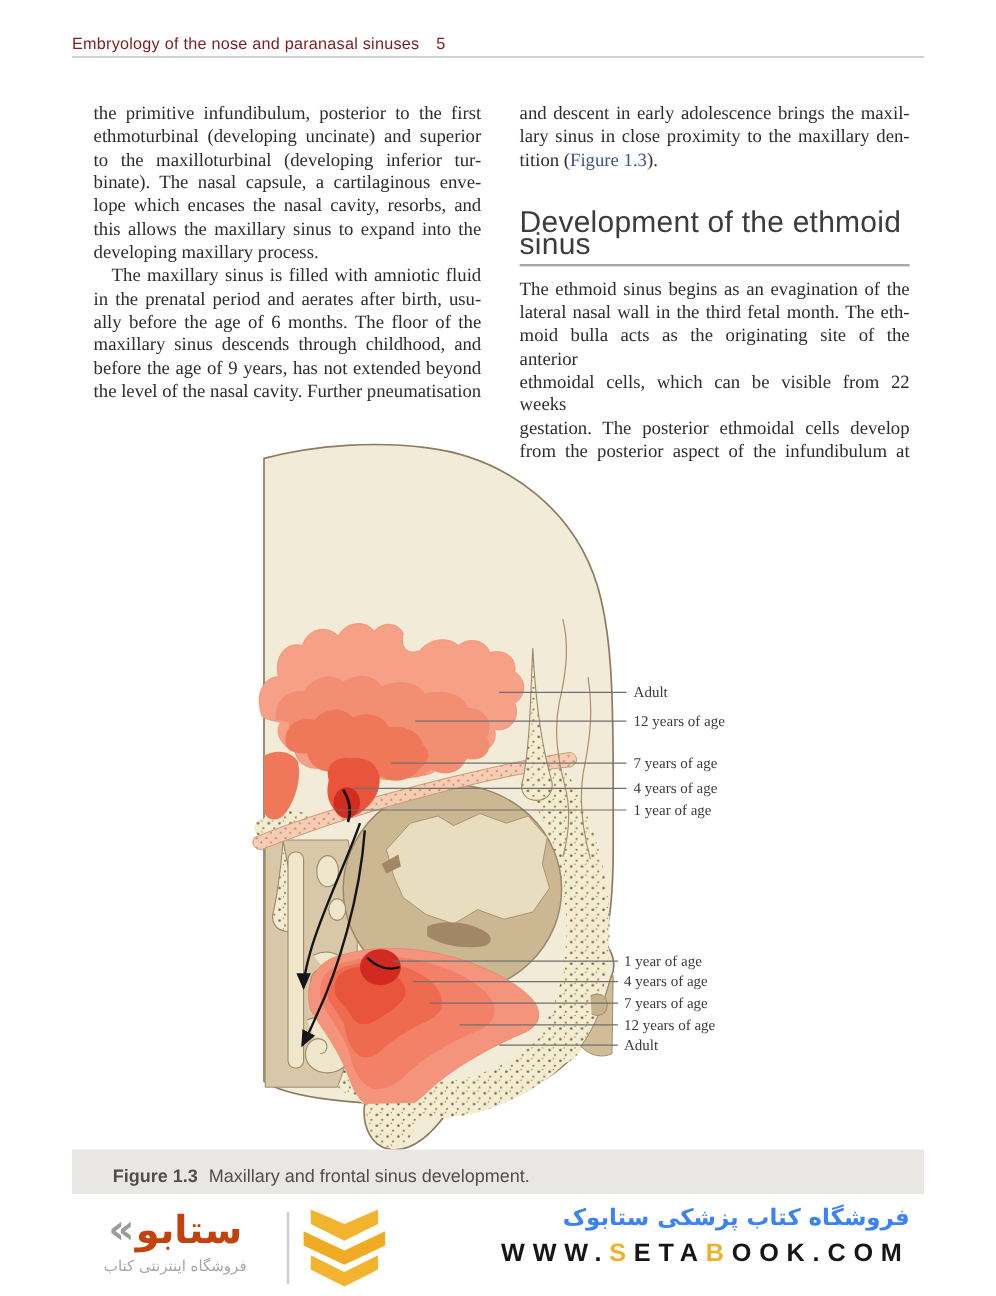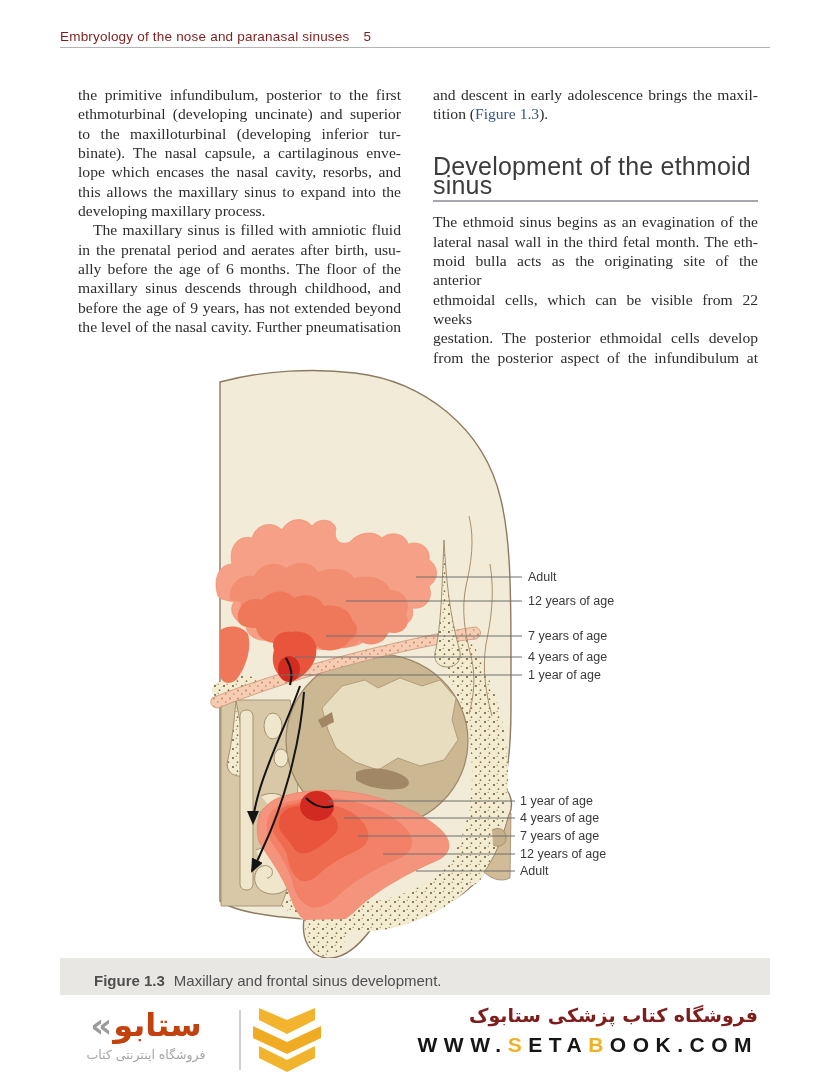--- a/index.html
+++ b/index.html
@@ -17,42 +17,42 @@
   .jl{text-align:justify;text-align-last:justify;}
   .last{text-align:left;}
   .indent{text-indent:15px;}
   .link{color:#3a5583;}
   .sect-head{font-family:"Liberation Sans",sans-serif;font-size:25px;color:#3c3c3c;
         margin-top:33px;letter-spacing:.2px;}
   .sect-rule{height:2px;background:#a9a7ad;margin-top:5px;margin-bottom:10px;}
   
   .fig{position:absolute;left:60px;top:368px;width:710px;height:590px;}
   .fig svg{position:absolute;left:0;top:0;}
-  .fig-label{position:absolute;font-family:Liberation Sans, sans-serif;font-size:12.5px;
+  .fig-label{position:absolute;font-family:Liberation Serif, serif;font-size:12.5px;
         color:#3a3a3a;white-space:nowrap;text-align:center;}
   .caption-bar{position:absolute;left:60px;top:958px;width:710px;height:37px;
         background:#e9e7e4;overflow:hidden;}
   .caption{position:absolute;left:18px;top:14px;font-family:"Liberation Sans",sans-serif;
         font-size:15px;color:#4f4f4f;white-space:nowrap;margin-left:16px;}
   .caption .cap-label{font-weight:600;margin-right:9px;}
   
   .footer{position:absolute;left:0;top:1000px;width:830px;height:80px;}
   .logo{position:absolute;left:58px;top:6px;width:176px;text-align:center;}
   .logo-row{display:flex;align-items:center;justify-content:center;gap:1px;}
   .logo-chev{font-family:"DejaVu Sans",sans-serif;font-size:34px;font-weight:700;
         color:#9b9b9b;line-height:1;}
   .logo-word{font-family:"DejaVu Sans",sans-serif;font-size:32px;font-weight:700;
         color:#c2410c;line-height:1.2;direction:rtl;}
   .logo-sub{font-family:"DejaVu Sans",sans-serif;font-size:12.5px;color:#a6a6a6;
         margin-top:3px;direction:rtl;}
   .logo-divider{position:absolute;left:239px;top:10px;width:2px;height:60px;background:#cfcfcf;}
   .emblem{position:absolute;left:249px;top:8px;}
   .store{position:absolute;right:72px;top:4px;text-align:right;}
   .store-title{font-family:"DejaVu Sans",sans-serif;font-size:19px;font-weight:700;
-        color:#7f1d1d;direction:rtl;}
+        color:#3b82f6;direction:rtl;}
   .store-url{font-family:"Liberation Sans",sans-serif;font-size:21px;font-weight:700;
         letter-spacing:6.5px;color:#161616;margin-top:7px;white-space:nowrap;}
   .yellow{color:#f0b224;}
 </style>
 </head>
 <body>
 
 <div class="page">
 
   <div class="running-head">
@@ -71,20 +71,21 @@
     <div class="jl indent">The maxillary sinus is filled with amniotic fluid</div>
     <div class="jl">in the prenatal period and aerates after birth, usu-</div>
     <div class="jl">ally before the age of 6 months. The floor of the</div>
     <div class="jl">maxillary sinus descends through childhood, and</div>
     <div class="jl">before the age of 9 years, has not extended beyond</div>
     <div class="jl">the level of the nasal cavity. Further pneumatisation</div>
   </div>
 
   <div class="col col-right">
     <div class="jl">and descent in early adolescence brings the maxil-</div>
+    <div class="jl">lary sinus in close proximity to the maxillary den-</div>
     <div class="last"><span>tition (</span><span class="link">Figure 1.3</span><span>).</span></div>
     <div class="sect-head">Development of the ethmoid sinus</div>
     <div class="sect-rule"></div>
     <div class="jl">The ethmoid sinus begins as an evagination of the</div>
     <div class="jl">lateral nasal wall in the third fetal month. The eth-</div>
     <div class="jl">moid bulla acts as the originating site of the anterior</div>
     <div class="jl">ethmoidal cells, which can be visible from 22 weeks</div>
     <div class="jl">gestation. The posterior ethmoidal cells develop</div>
     <div class="jl">from the posterior aspect of the infundibulum at</div>
   </div>

